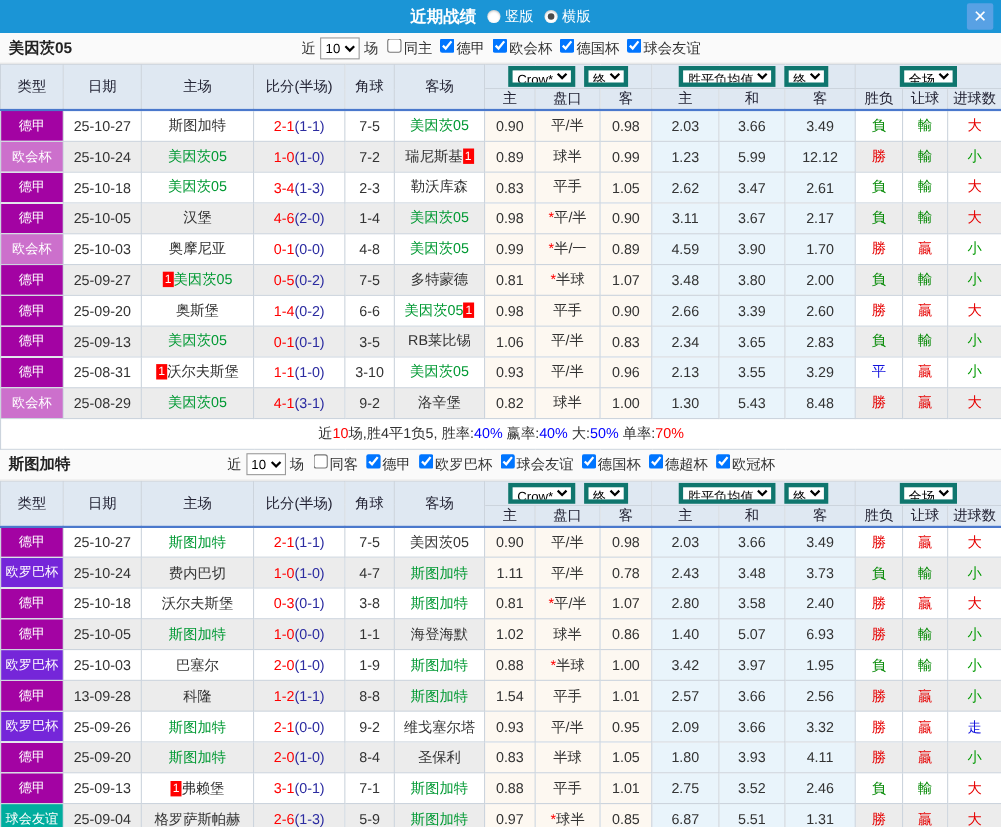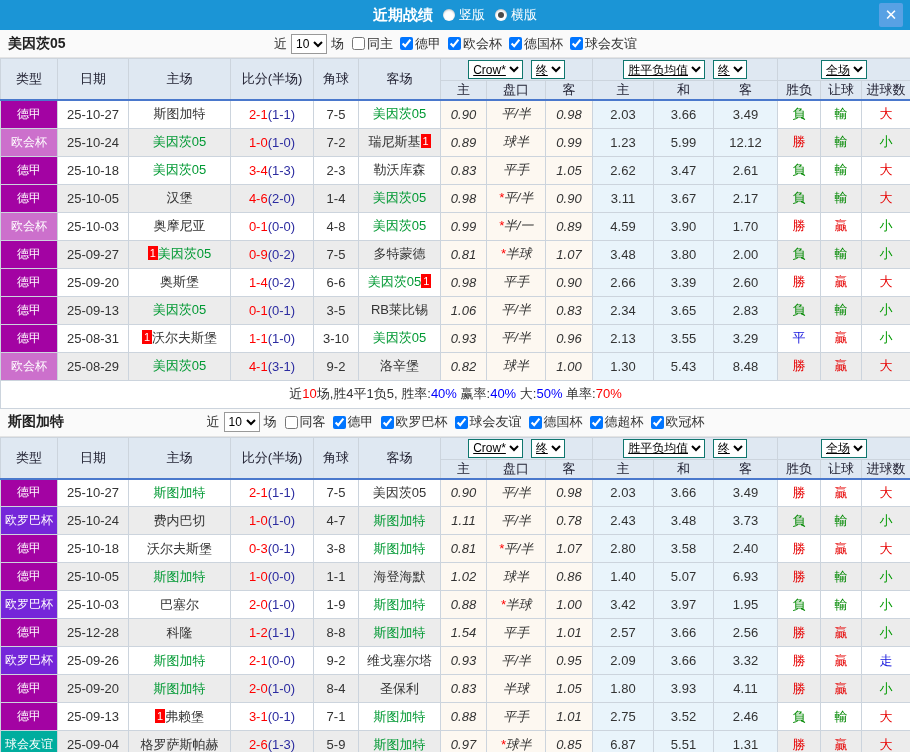--- a/index.html
+++ b/index.html
@@ -35,38 +35,38 @@
   
   .section-header {
     height: 28px; background: #fafafa; position: relative;
     display: flex; align-items: center; border-bottom: 1px solid #e4e4e4;
   }
   .team-name { position:absolute; left:8px; font-weight:bold; font-size:14px; color:#222; }
   .filters { margin: 0 auto; display:flex; align-items:center; }
   .filters select {
     font-size:12px; height:20px; margin:0 3px; border:1px solid #999; background:#fff;
   }
-  .filters label { display:flex; align-items:center; cursor:pointer; }
+  .filters label { display:flex; align-items:flex-start; cursor:pointer; }
   .filters input[type="checkbox"] { width:13px; height:13px; margin:0 2px 0 7px; }
   .flt-txt { margin: 0 1px; }
   
   table { border-collapse: collapse; table-layout: fixed; width: 910px; font-size:13px; }
   th, td {
     border: 1px solid #ccd4dd; text-align:center; padding:0;
     overflow:hidden; white-space:nowrap;
   }
   thead th { background:#dfe8f2; font-weight:normal; color:#223; }
   thead { border-bottom: 2px solid #4a78cc; }
   thead tr.grp { height: 22px; }
   thead tr.sub { height: 16px; }
-  thead select { font-size:12px; height:19px; border:1px solid #0f766e; background:#fff; margin:0 2px;text-decoration:underline; }
+  thead select { font-size:12px; height:19px; border:4px solid #0f766e; background:#fff; margin:0 2px; }
   tbody tr { height: 28px; }
   tbody tr.even { background:#ececec; }
   td.type { color:#fff; font-size:12px; }
-  td.c-odds { background:#fdf8f1;font-style:italic; }
+  td.c-odds { background:#fdf8f1; }
   td.c-avg  { background:#e9f4fb;text-align:center; }
   .ft { color:#ff0000; }
   .ht { color:#2b2ba0; }
   .green { color:#009933; }
   .star { color:#ff0000; }
   .badge1 {
     display:inline-block; background:#ff0000; color:#fff; font-size:11px;
     line-height:14px; min-width:10px; height:14px; vertical-align:1px; padding:0 1px;
   }
   tr.summary td { background:#fff; height:27px; font-size:13px;text-align:center; }
@@ -253,21 +253,21 @@
         <td class="c-avg">3.90</td>
         <td class="c-avg">1.70</td>
         <td class="res" style="color: rgb(230, 0, 0);">勝</td>
         <td class="res" style="color: rgb(230, 0, 0);">贏</td>
         <td class="res" style="color: rgb(0, 153, 0);">小</td>
       </tr>
       <tr class="even">
         <td class="type" style="background: rgb(163, 3, 163);">德甲</td>
         <td class="date">25-09-27</td>
         <td class="team"><span class="badge1">1</span><span class="green">美因茨05</span></td>
-        <td class="score"><span class="ft">0-9</span><span class="ht">(0-2)</span></td>
+        <td class="score"><span class="ft">0-5</span><span class="ht">(0-2)</span></td>
         <td class="corner">7-5</td>
         <td class="team"><span class="">多特蒙德</span></td>
         <td class="c-odds">0.81</td>
         <td class="c-odds"><span class="star">*</span>半球</td>
         <td class="c-odds">1.07</td>
         <td class="c-avg">3.48</td>
         <td class="c-avg">3.80</td>
         <td class="c-avg">2.00</td>
         <td class="res" style="color: rgb(0, 136, 0);">負</td>
         <td class="res" style="color: rgb(0, 136, 0);">輸</td>
@@ -517,21 +517,21 @@
         <td class="c-odds">1.00</td>
         <td class="c-avg">3.42</td>
         <td class="c-avg">3.97</td>
         <td class="c-avg">1.95</td>
         <td class="res" style="color: rgb(0, 136, 0);">負</td>
         <td class="res" style="color: rgb(0, 136, 0);">輸</td>
         <td class="res" style="color: rgb(0, 153, 0);">小</td>
       </tr>
       <tr class="even">
         <td class="type" style="background: rgb(163, 3, 163);">德甲</td>
-        <td class="date">25-12-28</td>
+        <td class="date">13-09-28</td>
         <td class="team"><span class="">科隆</span></td>
         <td class="score"><span class="ft">1-2</span><span class="ht">(1-1)</span></td>
         <td class="corner">8-8</td>
         <td class="team"><span class="green">斯图加特</span></td>
         <td class="c-odds">1.54</td>
         <td class="c-odds">平手</td>
         <td class="c-odds">1.01</td>
         <td class="c-avg">2.57</td>
         <td class="c-avg">3.66</td>
         <td class="c-avg">2.56</td>

